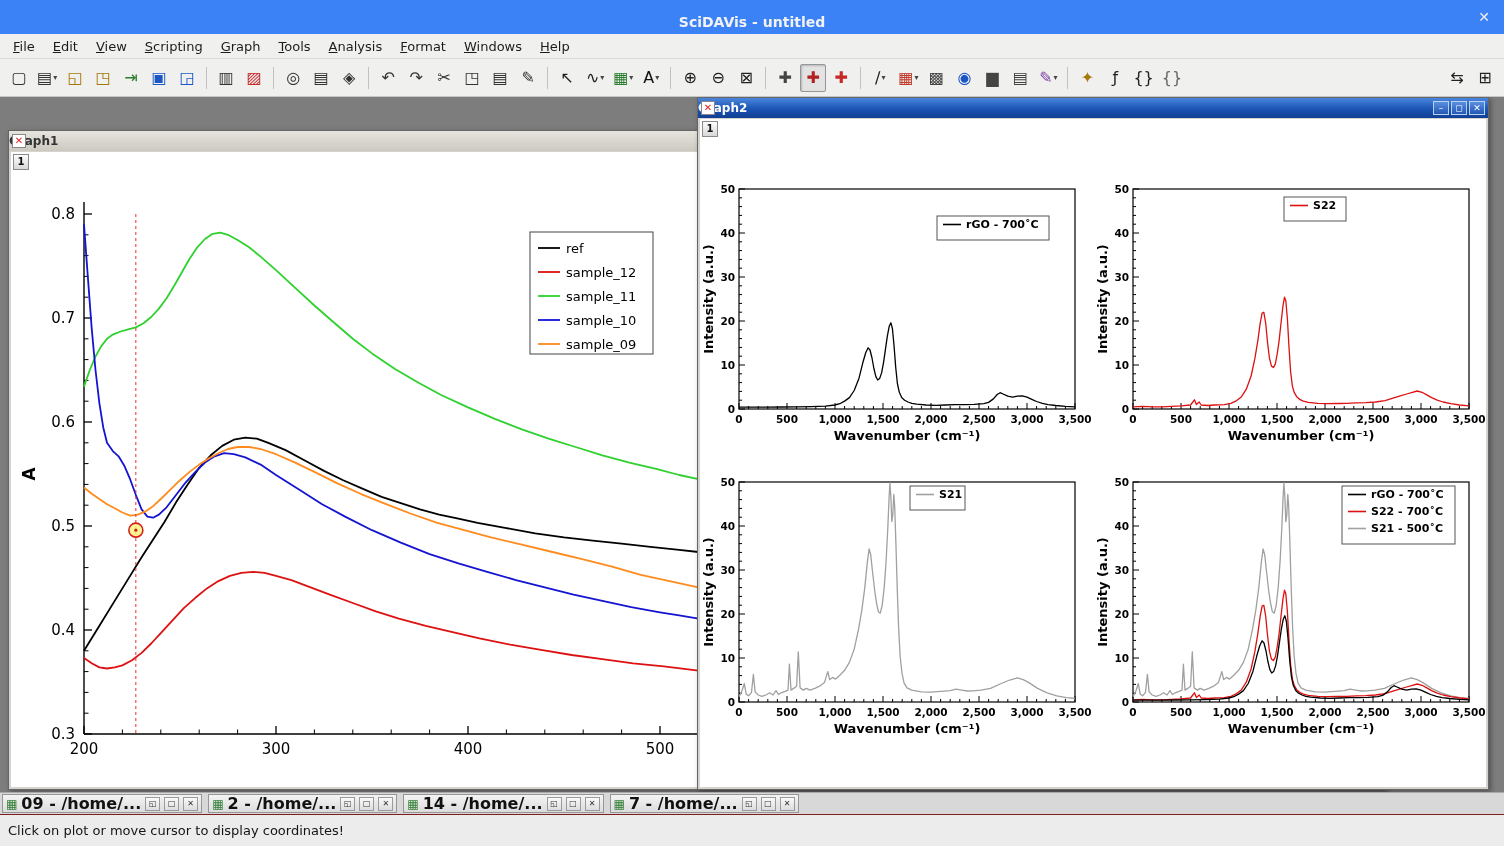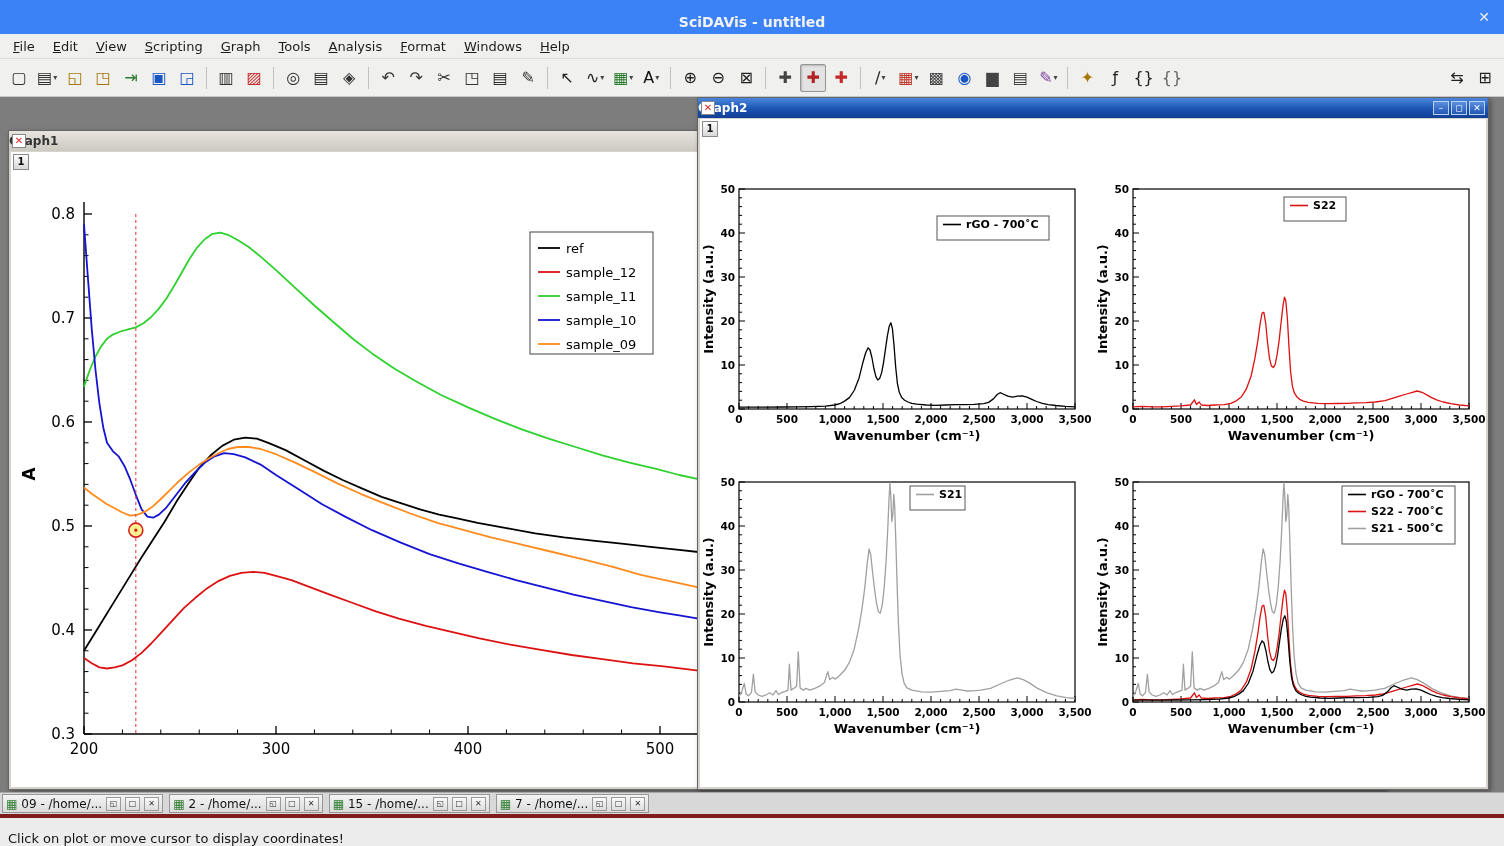--- a/index.html
+++ b/index.html
@@ -25,23 +25,23 @@
 .win-title{position:absolute;left:0;right:0;text-align:left;font-size:12px;font-weight:bold;pointer-events:none}
 .win-icon{width:14px;height:14px;background:#fff;border:1px solid #888;color:#d22;font-size:10px;line-height:12px;text-align:center;z-index:2;font-weight:bold}
 .win-controls{margin-left:auto;display:flex;gap:2px;z-index:2}
 .win-btn{width:16px;height:14px;background:linear-gradient(#5b8fdf,#2257b5);border:1px solid #b9d0f3;color:#fff;font-size:9px;line-height:12px;text-align:center}
 .win-content{position:absolute;left:2px;top:21px;right:2px;bottom:2px;background:#fff;overflow:hidden}
 .layer-btn{position:absolute;left:2px;top:2px;width:16px;height:16px;border:1px solid #8a8a8a;background:linear-gradient(#fdfdfd,#d8d8d8);font-size:10px;font-weight:bold;text-align:center;line-height:14px;z-index:3;color:#111}
 .canvas{position:absolute;left:0;top:0;right:0;bottom:0}
 .taskbar{position:absolute;left:0;top:792px;width:1504px;height:22px;background:#d8d8d8;border-top:1px solid #a8a8a8;display:flex;align-items:center;gap:6px;padding:0 2px}
 .task-tab{display:flex;align-items:center;height:19px;background:linear-gradient(#f4f4f4,#dcdcdc);border:1px solid #969696;padding:0 3px;gap:4px}
 .task-tab .ticon{color:#2e7d32;font-size:12px;line-height:12px}
-.task-tab .tlabel{font-size:12px;font-weight:normal;color:#111;white-space:nowrap}
+.task-tab .tlabel{font-size:16px;font-weight:bold;color:#111;white-space:nowrap}
 .tab-btn{width:15px;height:14px;border:1px solid #9a9a9a;background:linear-gradient(#fafafa,#ddd);font-size:8px;line-height:12px;text-align:center;color:#333}
-.statusbar{position:absolute;left:0;top:814px;width:1504px;height:32px;background:#ececec;border-top:4px solid #7f1d1d;font-size:13px;color:#141414;display:flex;align-items:flex-end;padding:0 8px}
+.statusbar{position:absolute;left:0;top:814px;width:1504px;height:32px;background:#ececec;border-top:1px solid #7f1d1d;font-size:13px;color:#141414;display:flex;align-items:center;padding:0 8px}
 svg text{font-family:"DejaVu Sans",sans-serif}
 </style>
 </head>
 <body>
 
 <div class="app">
 
   <div class="titlebar">
     <span>SciDAVis - untitled</span>
     <span class="app-close">✕</span>
@@ -679,21 +679,21 @@
       </div>
       <div class="task-tab">
         <span class="ticon">▦</span>
         <span class="tlabel">2 - /home/...</span>
         <span class="tab-btn">◱</span>
         <span class="tab-btn">□</span>
         <span class="tab-btn">✕</span>
       </div>
       <div class="task-tab">
         <span class="ticon">▦</span>
-        <span class="tlabel">15 - /home/...</span>
+        <span class="tlabel">14 - /home/...</span>
         <span class="tab-btn">◱</span>
         <span class="tab-btn">□</span>
         <span class="tab-btn">✕</span>
       </div>
       <div class="task-tab">
         <span class="ticon">▦</span>
         <span class="tlabel">7 - /home/...</span>
         <span class="tab-btn">◱</span>
         <span class="tab-btn">□</span>
         <span class="tab-btn">✕</span>

